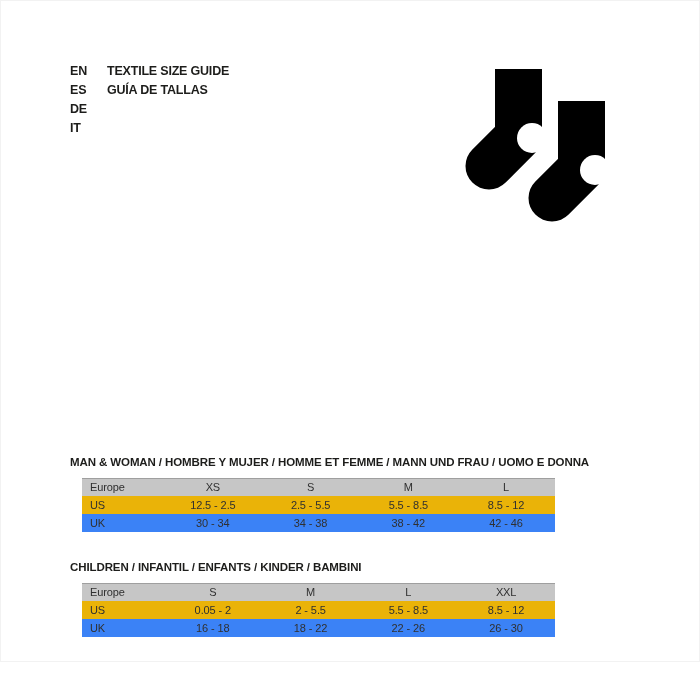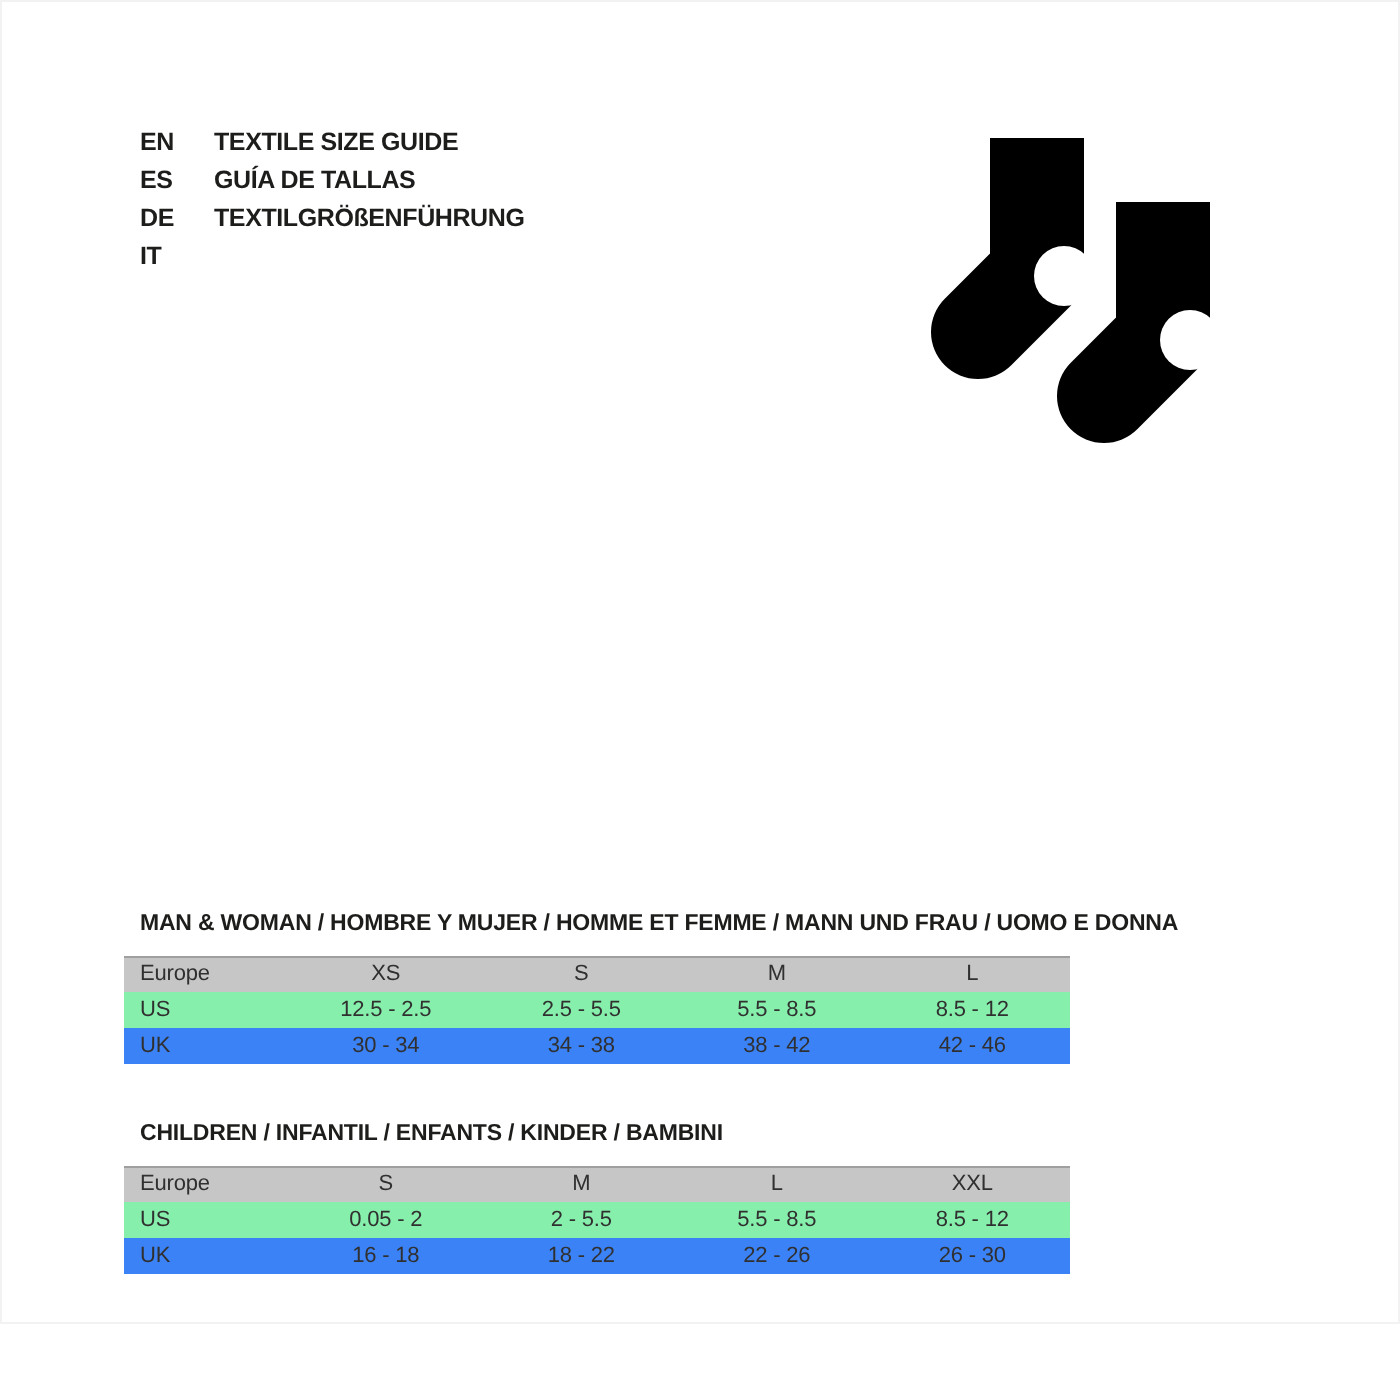--- a/index.html
+++ b/index.html
@@ -25,23 +25,23 @@
   .socks-icon-wrap { position:absolute; left:462px; top:66px;
     width:170px; height:175px; }
 
   
   .size-table { position:absolute; left:62px; width:473px; }
   .size-table.adult { top:456px; }
   .size-table.children { top:561px; }
   .table-title { font-weight:bold; font-size:11.5px; line-height:13px;
     margin:0 0 9px 8px; letter-spacing:-0.1px; white-space:nowrap; }
   table { border-collapse:collapse; width:473px; table-layout:fixed;
-    font-size:11px; color:#303030; }
+    font-size:11px; color:#303030;margin-left:20px; }
   thead tr { background:#c6c6c6; border-top:1px solid #9f9f9f; height:17px; }
-  tbody tr { height:18px; background:#86efac; }
+  tbody tr { height:18px; background:#eab308; }
   tbody tr.alt { background:#3b82f6; }
   th, td { font-weight:normal; text-align:center; padding:0;
     letter-spacing:-0.1px; white-space:nowrap; }
   th.first, td.first { text-align:left; padding-left:8px; width:74px; }
 </style>
 </head>
 <body>
 
 <div class="page">
 
@@ -49,21 +49,20 @@
     <div class="lang-row">
       <span class="lang-code">EN</span>
       <span class="lang-label">TEXTILE SIZE GUIDE</span>
     </div>
     <div class="lang-row">
       <span class="lang-code">ES</span>
       <span class="lang-label">GUÍA DE TALLAS</span>
     </div>
     <div class="lang-row">
       <span class="lang-code">DE</span>
-      <span class="lang-label">TEXTILGRÖßENFÜHRUNG</span>
     </div>
     <div class="lang-row">
       <span class="lang-code">IT</span>
     </div>
   </div>
 
 
   <div class="socks-icon-wrap">
     <svg width="170" height="175" viewBox="0 0 170 175" xmlns="http://www.w3.org/2000/svg" aria-hidden="true">
 

